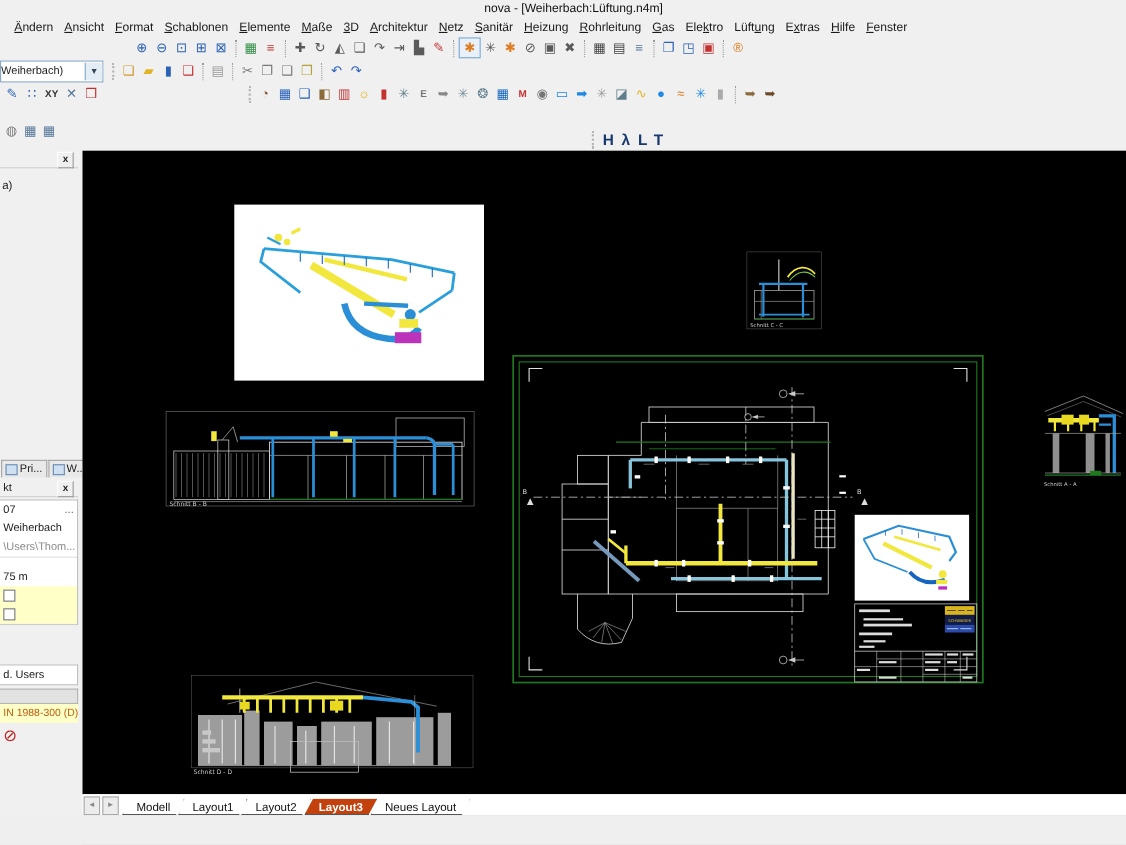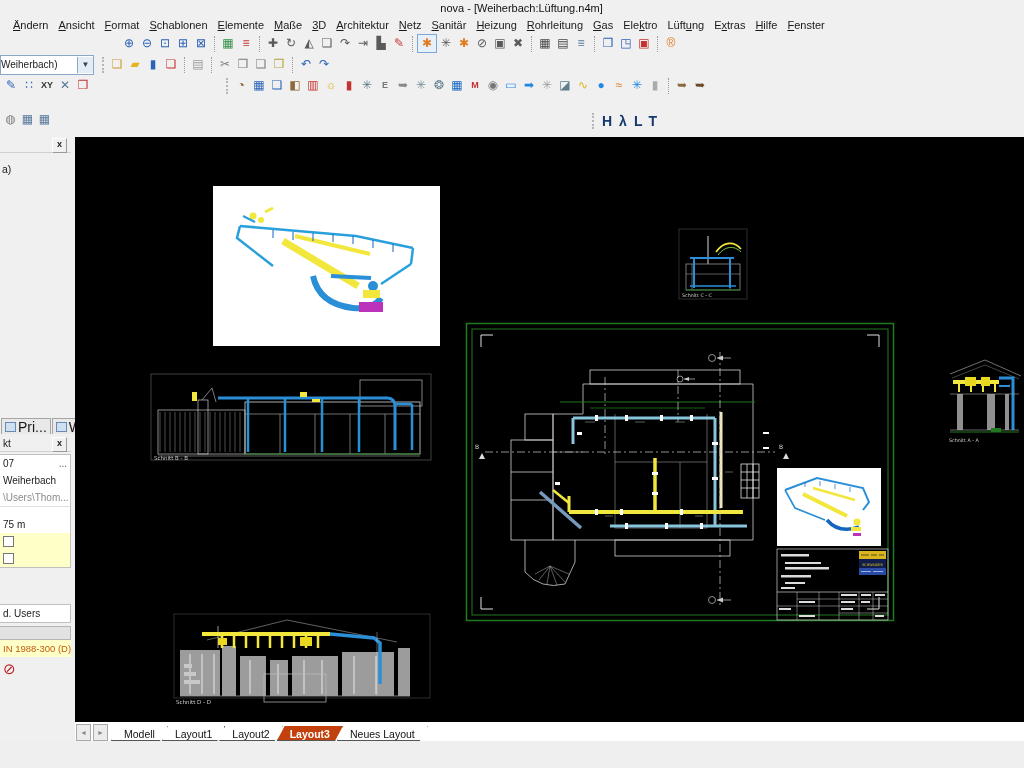--- a/index.html
+++ b/index.html
@@ -21,34 +21,34 @@
   .tb-icon.txt{font-size:9px;font-weight:bold;}
   .tb-icon.boxed{border:1px solid #7aa7d6;background:#e8f0fa;}
   .tb-sep{width:0;height:16px;border-left:1px dotted #9a9a9a;margin:0 4px;}
   .tb-handle{width:0;height:16px;border-left:2px dotted #b5b5b5;margin:0 4px;}
   .combo{width:92px;height:18px;background:#fff;border:1px solid #8aa8c8;display:flex;
          align-items:center;margin-right:4px;}
   .combo-value{flex:1;font-size:10px;padding-left:0;white-space:nowrap;overflow:hidden;}
   .combo-btn{width:15px;height:16px;background:#e4ecf6;border-left:1px solid #8aa8c8;
              font-size:8px;display:flex;align-items:center;justify-content:center;color:#345;}
   
-  #halt{position:absolute;left:592px;top:113px;height:22px;display:flex;align-items:flex-start;}
+  #halt{position:absolute;left:538px;top:113px;height:22px;display:flex;align-items:flex-end;}
   #halt .grip{height:16px;border-left:2px dotted #b5b5b5;margin-right:8px;}
   #halt .logo{font-size:14px;font-weight:bold;color:#16386e;letter-spacing:7px;}
   
   #sidebar{position:absolute;left:0;top:97px;width:75px;height:671px;background:#f0f0f0;}
   .side-icons{position:absolute;left:2px;top:14px;display:flex;align-items:center;}
   .side-icons .tb-icon{width:17px;}
   .spanel-hdr{position:absolute;left:0;width:71px;height:16px;background:#f0f0f0;
               border-bottom:1px solid #d0d0d0;font-size:10px;line-height:15px;padding-left:3px;
               box-sizing:border-box;}
   .xbtn{position:absolute;right:4px;top:1px;width:13px;height:13px;background:#f0f0f0;
         border:1px solid #999;border-top-color:#fff;border-left-color:#fff;
         font-size:9px;font-weight:bold;line-height:11px;text-align:center;cursor:default;}
-  .ptab{display:inline-flex;align-items:center;gap:2px;height:15px;padding:0 3px;font-size:14px;
+  .ptab{display:inline-flex;align-items:center;gap:2px;height:15px;padding:0 3px;font-size:10px;
         background:#e9e9e9;border:1px solid #a5a5a5;border-bottom:none;white-space:nowrap;
         overflow:hidden;}
   .ptab .mini{width:9px;height:8px;background:#cfe0f2;border:1px solid #6a8ab0;}
   .srow{height:17px;font-size:10px;line-height:17px;padding-left:3px;white-space:nowrap;
         overflow:hidden;display:flex;align-items:center;box-sizing:border-box;}
   .srow.yellow{background:#ffffc8;}
   .cbx{width:9px;height:9px;border:1px solid #777;background:#fff;margin-right:3px;flex:none;}
   
   #canvas{position:absolute;left:75px;top:137px;width:949px;height:585px;background:#000;}
   .drawing{position:absolute;}

